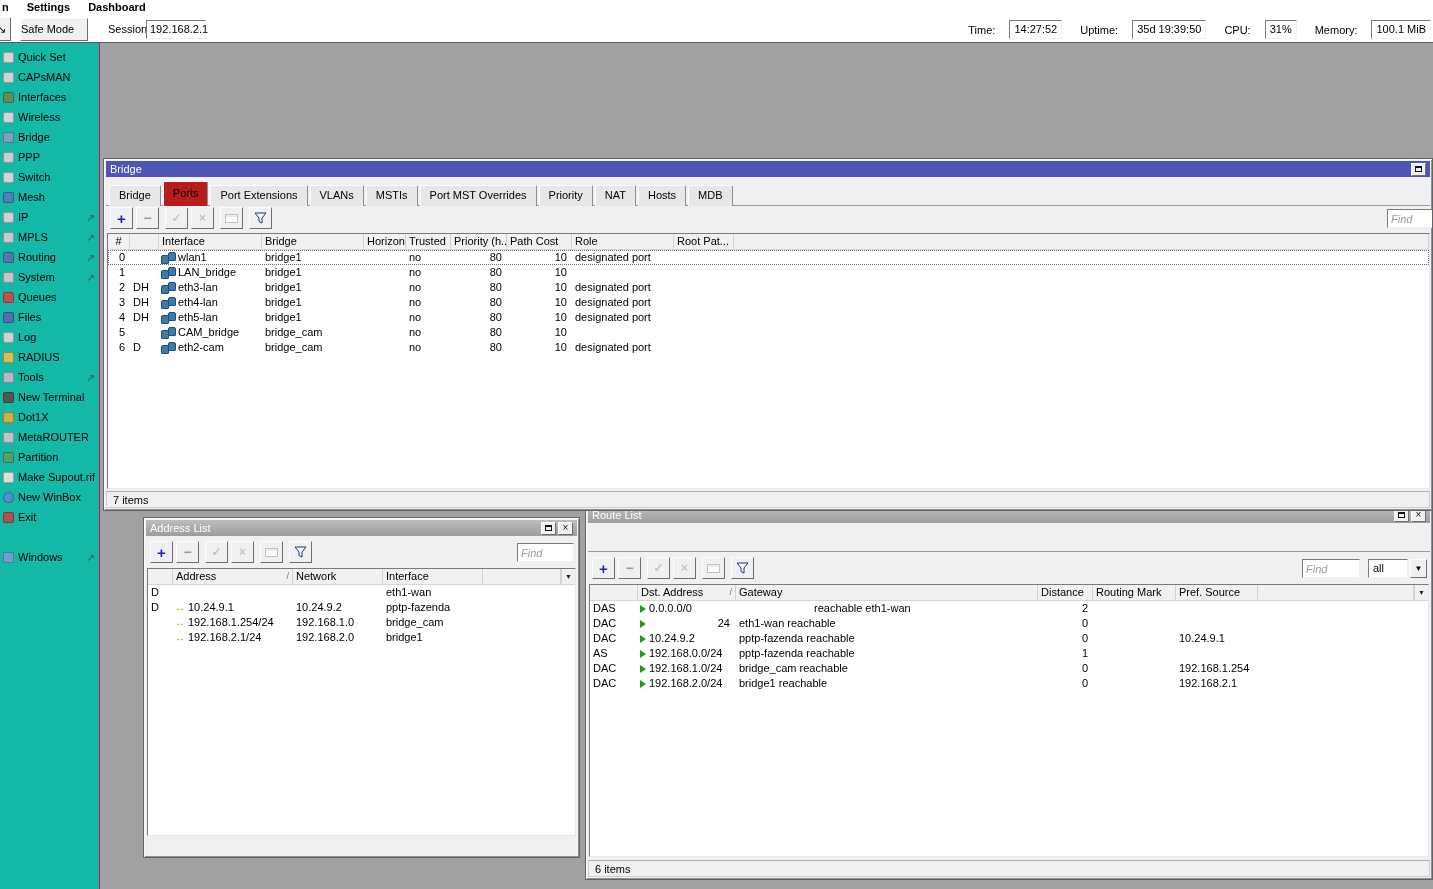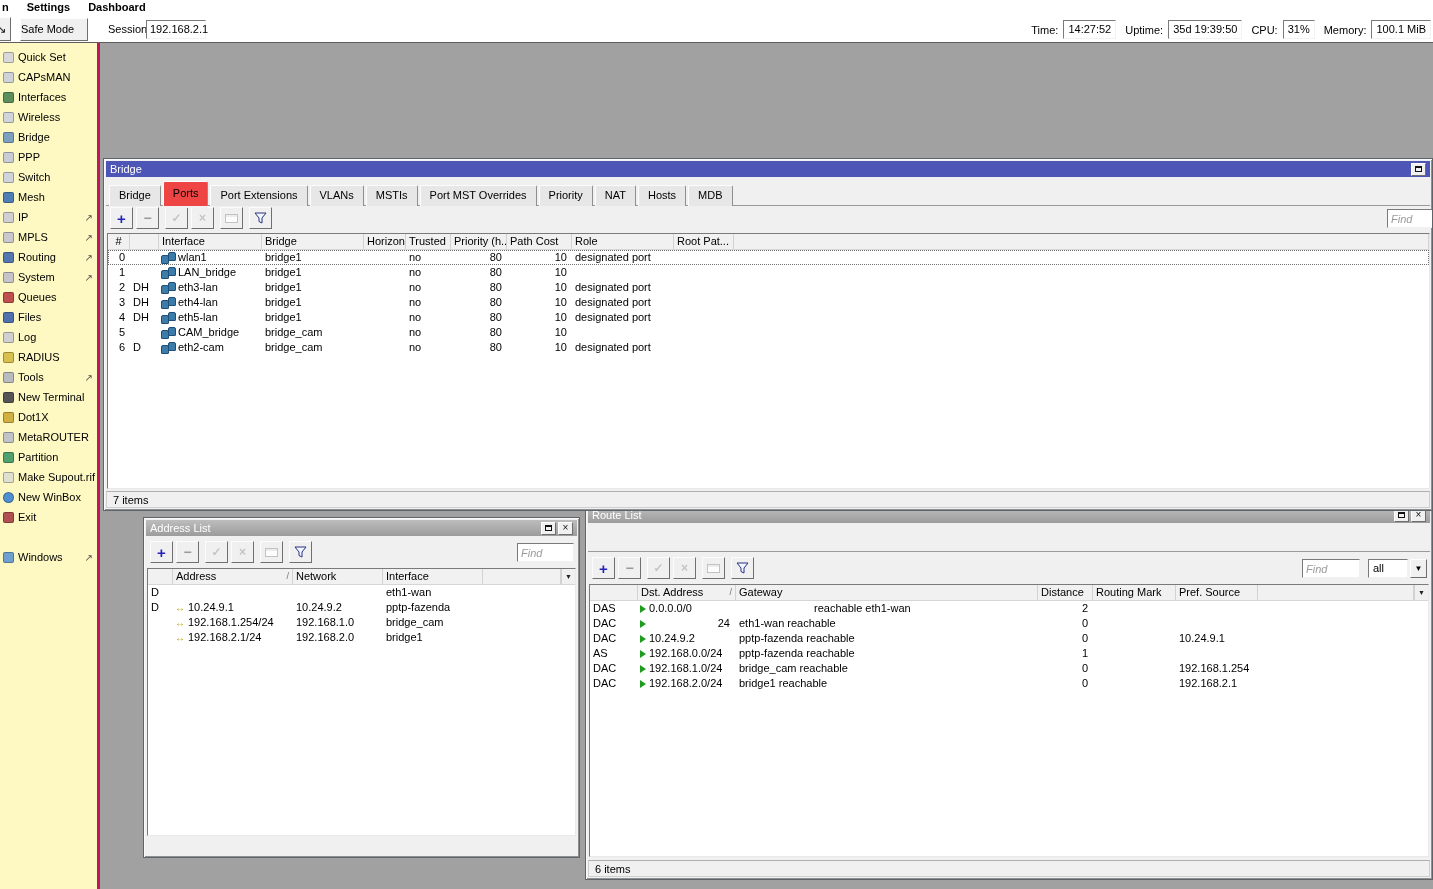--- a/index.html
+++ b/index.html
@@ -8,43 +8,43 @@
 
 .menubar{position:absolute;left:0;top:0;width:100%;height:14px;background:#fff;display:flex;align-items:center;gap:18px;padding-left:2px;font-weight:700}
 
 .topbar{position:absolute;left:0;top:14px;width:100%;height:29px;background:#fff;border-bottom:1px solid #5e5e5e}
 .raised{background:#f0f0f0;border:1px solid;border-color:#fdfdfd #6e6e6e #6e6e6e #fdfdfd}
 .sunken{background:#fff;border:1px solid;border-color:#7a7a7a #f2f2f2 #f2f2f2 #7a7a7a}
 .nav-btn{position:absolute;left:-8px;top:3px;width:19px;height:24px;text-align:center;line-height:22px;font-size:12px;color:#222}
 .safe-btn{position:absolute;left:20px;top:4px;width:68px;height:23px;text-align:left;line-height:21px}
 .sess-label{position:absolute;left:108px;top:9px}
 .sess-box{position:absolute;left:146px;top:6px;width:60px;height:19px;line-height:17px;padding-left:3px}
-.stats{position:absolute;right:2px;top:6px;display:flex;align-items:center;gap:5px}
+.stats{position:absolute;right:2px;top:6px;display:flex;align-items:center;gap:14px}
 .stat-label{margin-left:4px}
 .stat-box{height:19px;line-height:17px;padding:0 4px;text-align:right;white-space:nowrap}
 
-.sidebar{position:absolute;left:0;top:43px;width:100px;height:846px;background:#fef9c3;border-right:3px solid #be185d;padding-top:4px;z-index:50}
+.sidebar{position:absolute;left:0;top:43px;width:100px;height:846px;background:#14b8a6;border-right:1px solid #be185d;padding-top:4px;z-index:50}
 .side-item{height:20px;display:flex;align-items:center;gap:4px;padding-left:3px;position:relative;white-space:nowrap}
 .si{width:11px;height:11px;border-radius:2px;flex:none;border:1px solid rgba(0,0,0,.28)}
 .sub{position:absolute;right:4px;color:#4a4a4a;font-size:10px}
 .side-gap{height:20px}
 
 .mdi{position:absolute;left:100px;top:43px;width:1333px;height:846px;background:#a1a1a1}
 .win{position:absolute;background:#f0f0f0;border:1px solid #5f646a;box-shadow:inset 1px 1px 0 #fafafa,inset -1px -1px 0 #8f8f8f;overflow:hidden}
 .tbar{position:absolute;left:2px;top:2px;right:2px;height:16px;color:#fff;display:flex;align-items:center;padding:0 4px}
 .tbar.active{background:#4d55b6}
 .tbar.inactive{background:linear-gradient(#bdbdbd,#9c9c9c)}
 .tb-btns{margin-left:auto;display:flex;gap:2px}
 .tb-btn{width:15px;height:13px;background:#f0f0f0;border:1px solid;border-color:#fff #6e6e6e #6e6e6e #fff;display:flex;align-items:center;justify-content:center;font-size:10px;color:#111;line-height:1}
 .maxglyph{width:7px;height:6px;border:1px solid #111;border-top-width:2px}
 
 .tabs{position:absolute;display:flex;align-items:flex-end;padding-left:5px;height:25px}
 .tabline{position:absolute;left:2px;right:2px;height:1px;background:#9a9a9a}
 .tab{height:21px;line-height:19px;padding:0 9px;background:#e7e7e7;border:1px solid #8f8f8f;border-bottom:none;border-top-color:#fcfcfc;border-left-color:#fcfcfc;margin-right:2px;border-radius:2px 2px 0 0;white-space:nowrap}
-.tab.active{height:25px;line-height:23px;background:#ef4444;position:relative;z-index:2;box-shadow:0 2px 0 #f1f1f1}
+.tab.active{height:25px;line-height:23px;background:#b91c1c;position:relative;z-index:2;box-shadow:0 2px 0 #f1f1f1}
 
 .wtb{position:absolute;display:flex;align-items:center}
 .ib{width:23px;height:22px;background:#f0f0f0;border:1px solid;border-color:#fcfcfc #6f6f6f #6f6f6f #fcfcfc;display:flex;align-items:center;justify-content:center;margin-right:3px;flex:none}
 .sp{width:3px}
 .plus{color:#2323b8;font-weight:700;font-size:15px;line-height:1}
 .minus{color:#9a9a9a;font-weight:700;font-size:14px;line-height:1}
 .dis{color:#c4c4c4;font-weight:700;font-size:12px;line-height:1}
 .note{width:13px;height:9px;border:1px solid #c2c2c2;background:#fdfdfd;box-shadow:inset 0 2px 0 #ececec}
 .find{height:19px;border:1px solid;border-color:#7a7a7a #f0f0f0 #f0f0f0 #7a7a7a;background:#fff;font-size:11px;padding:0 3px;position:absolute}
 .find::placeholder{color:#9a9a9a;font-style:italic}

